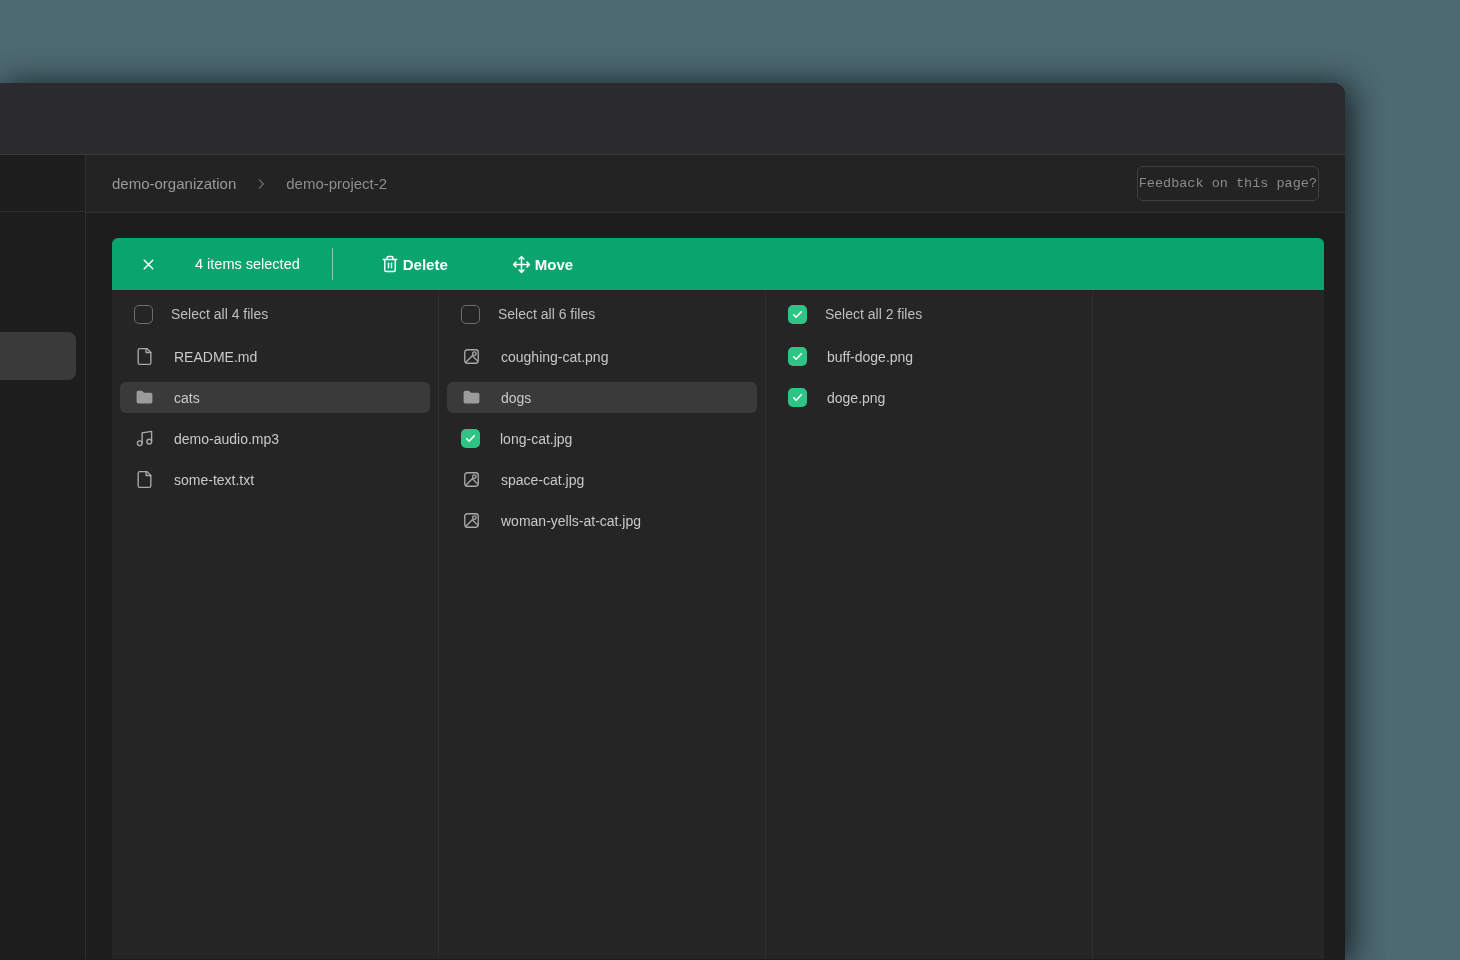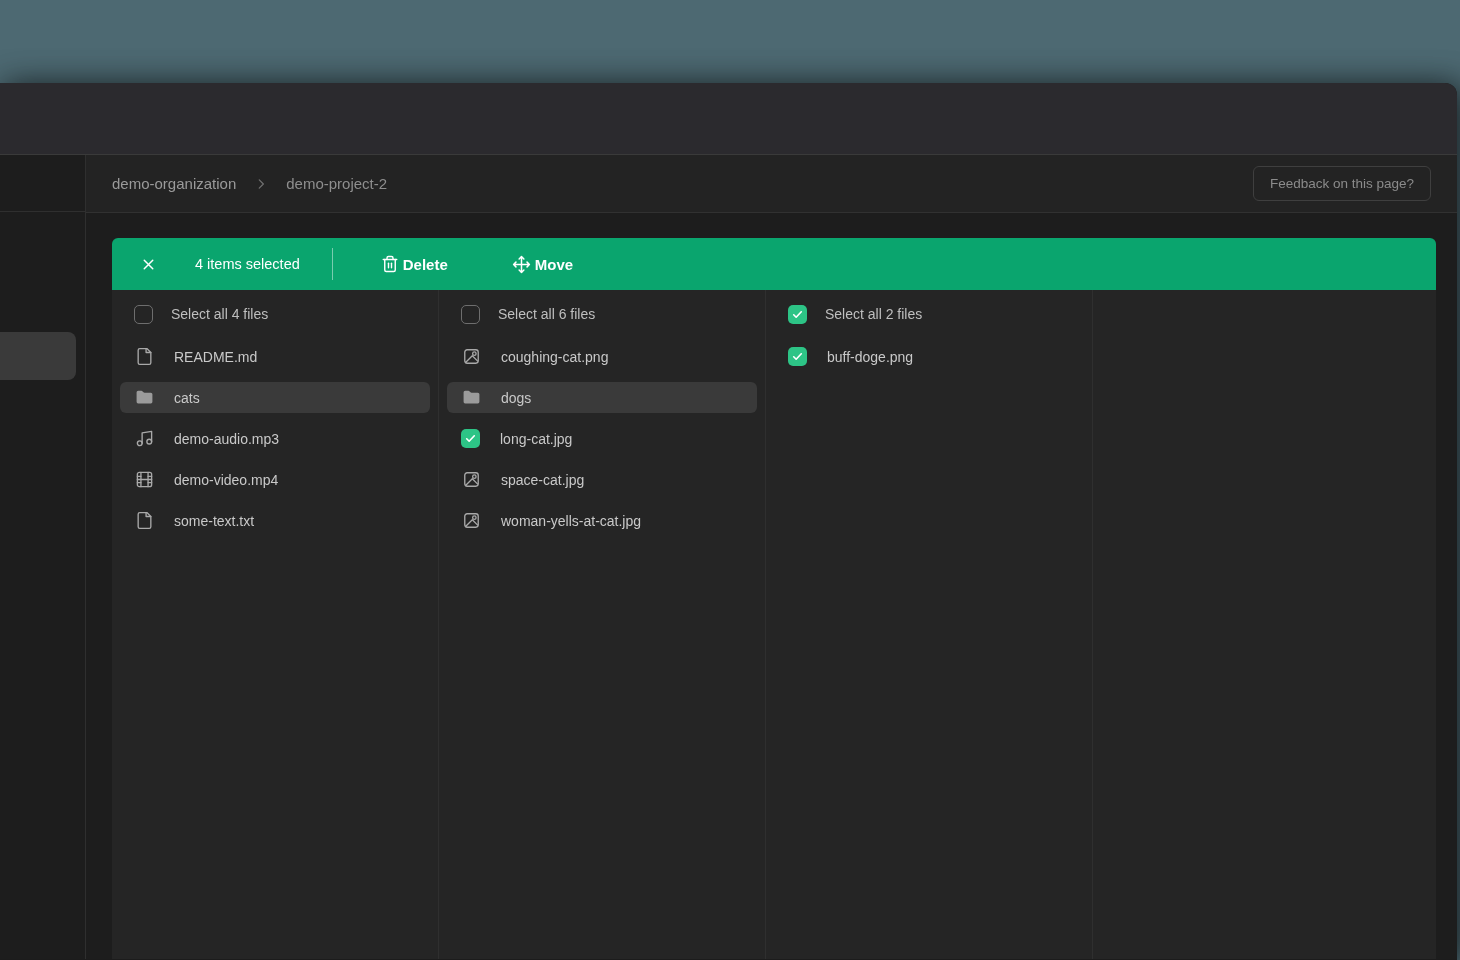--- a/index.html
+++ b/index.html
@@ -13,36 +13,36 @@
     --row-hl:#3a3a3a;
     --bar-green:#0aa56e;
     --check-green:#2dc486;
     --text-main:#c9c9c9;
     --text-dim:#9a9a9a;
     --icon-gray:#a9a9a9;
   }
   *{box-sizing:border-box;margin:0;padding:0}
   html,body{width:1460px;height:960px;overflow:hidden;font-family:"Liberation Sans",sans-serif;background:var(--page-bg)}
   .backdrop{position:absolute;inset:0;background:var(--page-bg)}
-  .window{position:absolute;left:0;top:83px;width:1457px;height:877px;background:var(--window-bg);
+  .window{position:absolute;left:0;top:83px;width:1345px;height:877px;background:var(--window-bg);
     border-radius:0 12px 0 0;box-shadow:0 6px 34px rgba(0,0,0,.55),10px 0 30px rgba(0,0,0,.35);overflow:hidden}
   .topbar{height:72px;background:var(--topbar-bg);border-bottom:1px solid #3a3a3a}
   .app{display:flex;height:calc(100% - 73px)}
   .sidebar{position:relative;width:86px;flex:0 0 86px;background:var(--sidebar-bg);border-right:1px solid var(--divider)}
   .sidebar-header{height:57px;border-bottom:1px solid var(--divider)}
   .side-active{position:absolute;left:-16px;top:177px;width:92px;height:48px;border-radius:8px;background:#3a3a3a}
   .main{flex:1;display:flex;flex-direction:column;background:#1d1d1d;min-width:0}
   .header{height:58px;flex:0 0 58px;background:var(--header-bg);border-bottom:1px solid #313131;
     display:flex;align-items:center;justify-content:space-between;padding:0 26px}
   .breadcrumb{display:flex;align-items:center;gap:18px;font-size:15px}
   .crumb{background:none;border:none;color:var(--text-dim);font-size:15px;font-family:inherit;cursor:pointer}
   .crumb.project{color:#8e8e8e}
   .chev{display:inline-flex;color:#6f6f6f}
   .feedback-btn{background:none;border:1px solid #3f3f3f;border-radius:6px;color:#8b8b8b;
-    font-size:13.5px;font-family:Liberation Sans, sans-serif;padding:9px 16px;cursor:pointer}
+    font-size:13.5px;font-family:Liberation Mono, monospace;padding:9px 1px;cursor:pointer}
   .content{flex:1;padding:25px 21px 0 26px;display:flex;flex-direction:column;min-height:0}
   .action-bar{height:52px;flex:0 0 52px;background:var(--bar-green);border-radius:6px 6px 0 0;
     display:flex;align-items:center;padding:0 28px;color:#fff}
   .icon-btn{background:none;border:none;display:inline-flex;align-items:center;cursor:pointer;color:#fff}
   .sel-count{margin-left:38px;font-size:14.5px;color:#fff}
   .vdiv{width:1px;height:32px;background:rgba(255,255,255,.45);margin-left:32px}
   .bar-btn{background:none;border:none;display:inline-flex;align-items:center;gap:4px;color:#fff;
     font-size:15px;font-weight:700;font-family:inherit;cursor:pointer}
   .bar-btn.delete{margin-left:48px}
   .bar-btn.move{margin-left:64px}
@@ -146,35 +146,20 @@
                     <path d="M9 18V5l12-2v13"></path>
                     <circle cx="6" cy="18" r="3"></circle>
                     <circle cx="18" cy="16" r="3"></circle>
                   </svg>
                 </span>
                 <span class="lbl">demo-audio.mp3</span>
               </div>
               <div class="row item">
                 <span class="ic">
                   <svg width="19" height="19" viewBox="0 0 24 24" fill="none" stroke="currentColor" stroke-width="1.7" stroke-linecap="round" stroke-linejoin="round">
-                    <rect x="3" y="3" width="18" height="18" rx="2.5"></rect>
-                    <path d="M7.5 3v18"></path>
-                    <path d="M16.5 3v18"></path>
-                    <path d="M3 8h4.5"></path>
-                    <path d="M3 12h18"></path>
-                    <path d="M3 16h4.5"></path>
-                    <path d="M16.5 8H21"></path>
-                    <path d="M16.5 16H21"></path>
-                  </svg>
-                </span>
-                <span class="lbl">demo-video.mp4</span>
-              </div>
-              <div class="row item">
-                <span class="ic">
-                  <svg width="19" height="19" viewBox="0 0 24 24" fill="none" stroke="currentColor" stroke-width="1.7" stroke-linecap="round" stroke-linejoin="round">
                     <path d="M15 2H6a2 2 0 0 0-2 2v16a2 2 0 0 0 2 2h12a2 2 0 0 0 2-2V7Z"></path>
                     <path d="M14 2v5h6"></path>
                   </svg>
                 </span>
                 <span class="lbl">some-text.txt</span>
               </div>
             </div>
             <div class="col">
               <div class="row select-all">
                 <span class="cb "></span>
@@ -236,20 +221,28 @@
                 </span>
                 <span class="lbl">Select all 2 files</span>
               </div>
               <div class="row item">
                 <span class="cb checked">
                   <svg width="13" height="13" viewBox="0 0 24 24" fill="none" stroke="#fff" stroke-width="3" stroke-linecap="round" stroke-linejoin="round">
                     <path d="M5 12.5l4.5 4.5L19 7"></path>
                   </svg>
                 </span>
                 <span class="lbl">buff-doge.png</span>
+              </div>
+              <div class="row item">
+                <span class="cb checked">
+                  <svg width="13" height="13" viewBox="0 0 24 24" fill="none" stroke="#fff" stroke-width="3" stroke-linecap="round" stroke-linejoin="round">
+                    <path d="M5 12.5l4.5 4.5L19 7"></path>
+                  </svg>
+                </span>
+                <span class="lbl">doge.png</span>
               </div>
             </div>
             <div class="col empty"></div>
           </div>
       </div>
     </div>
   </div>
 </div>
 
 </body></html>

